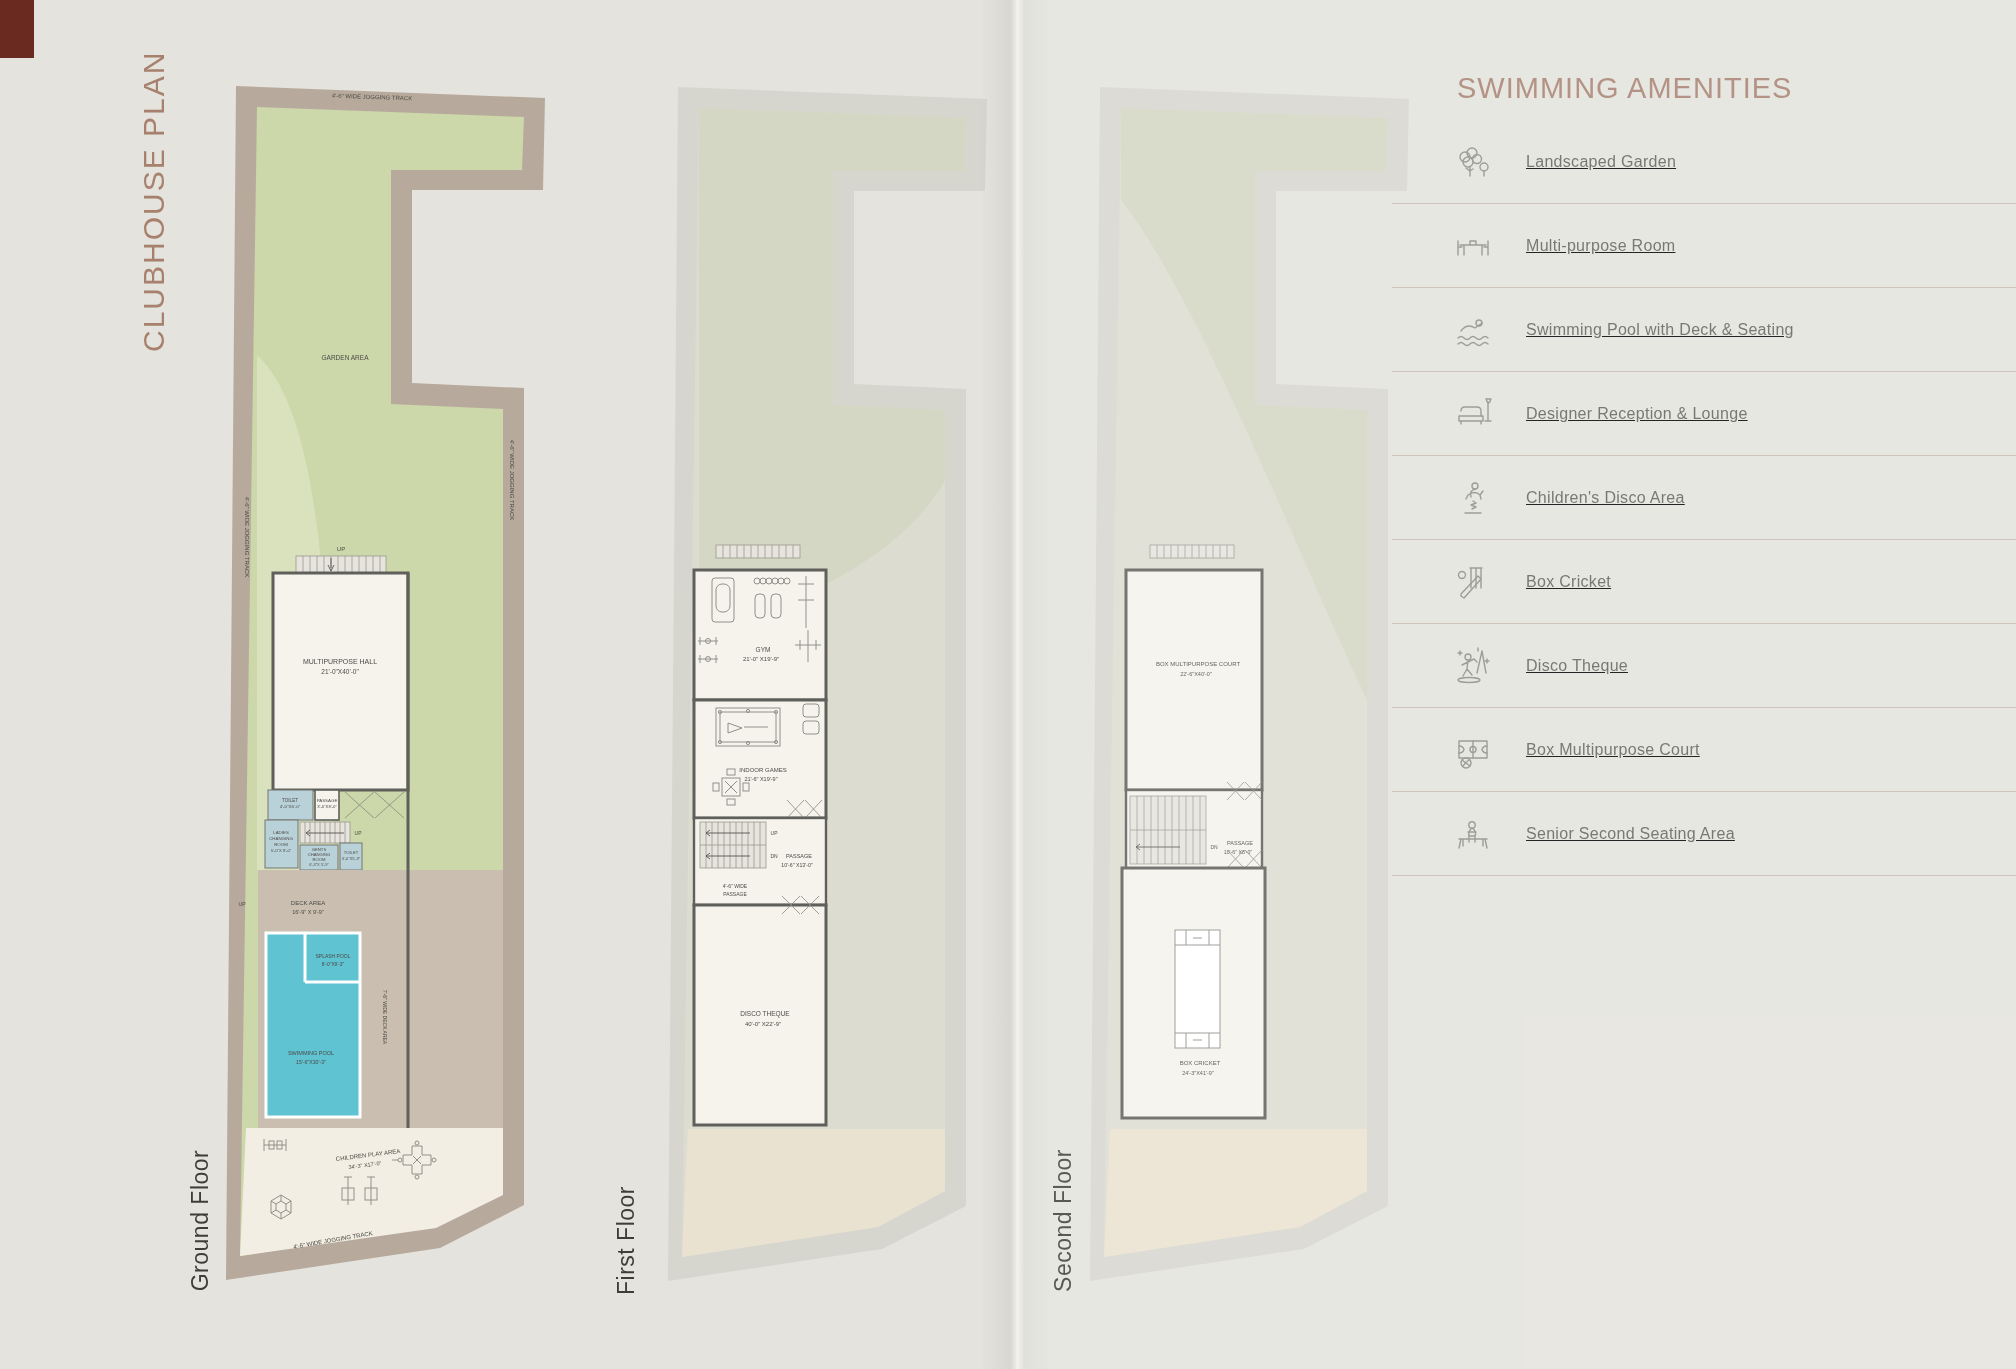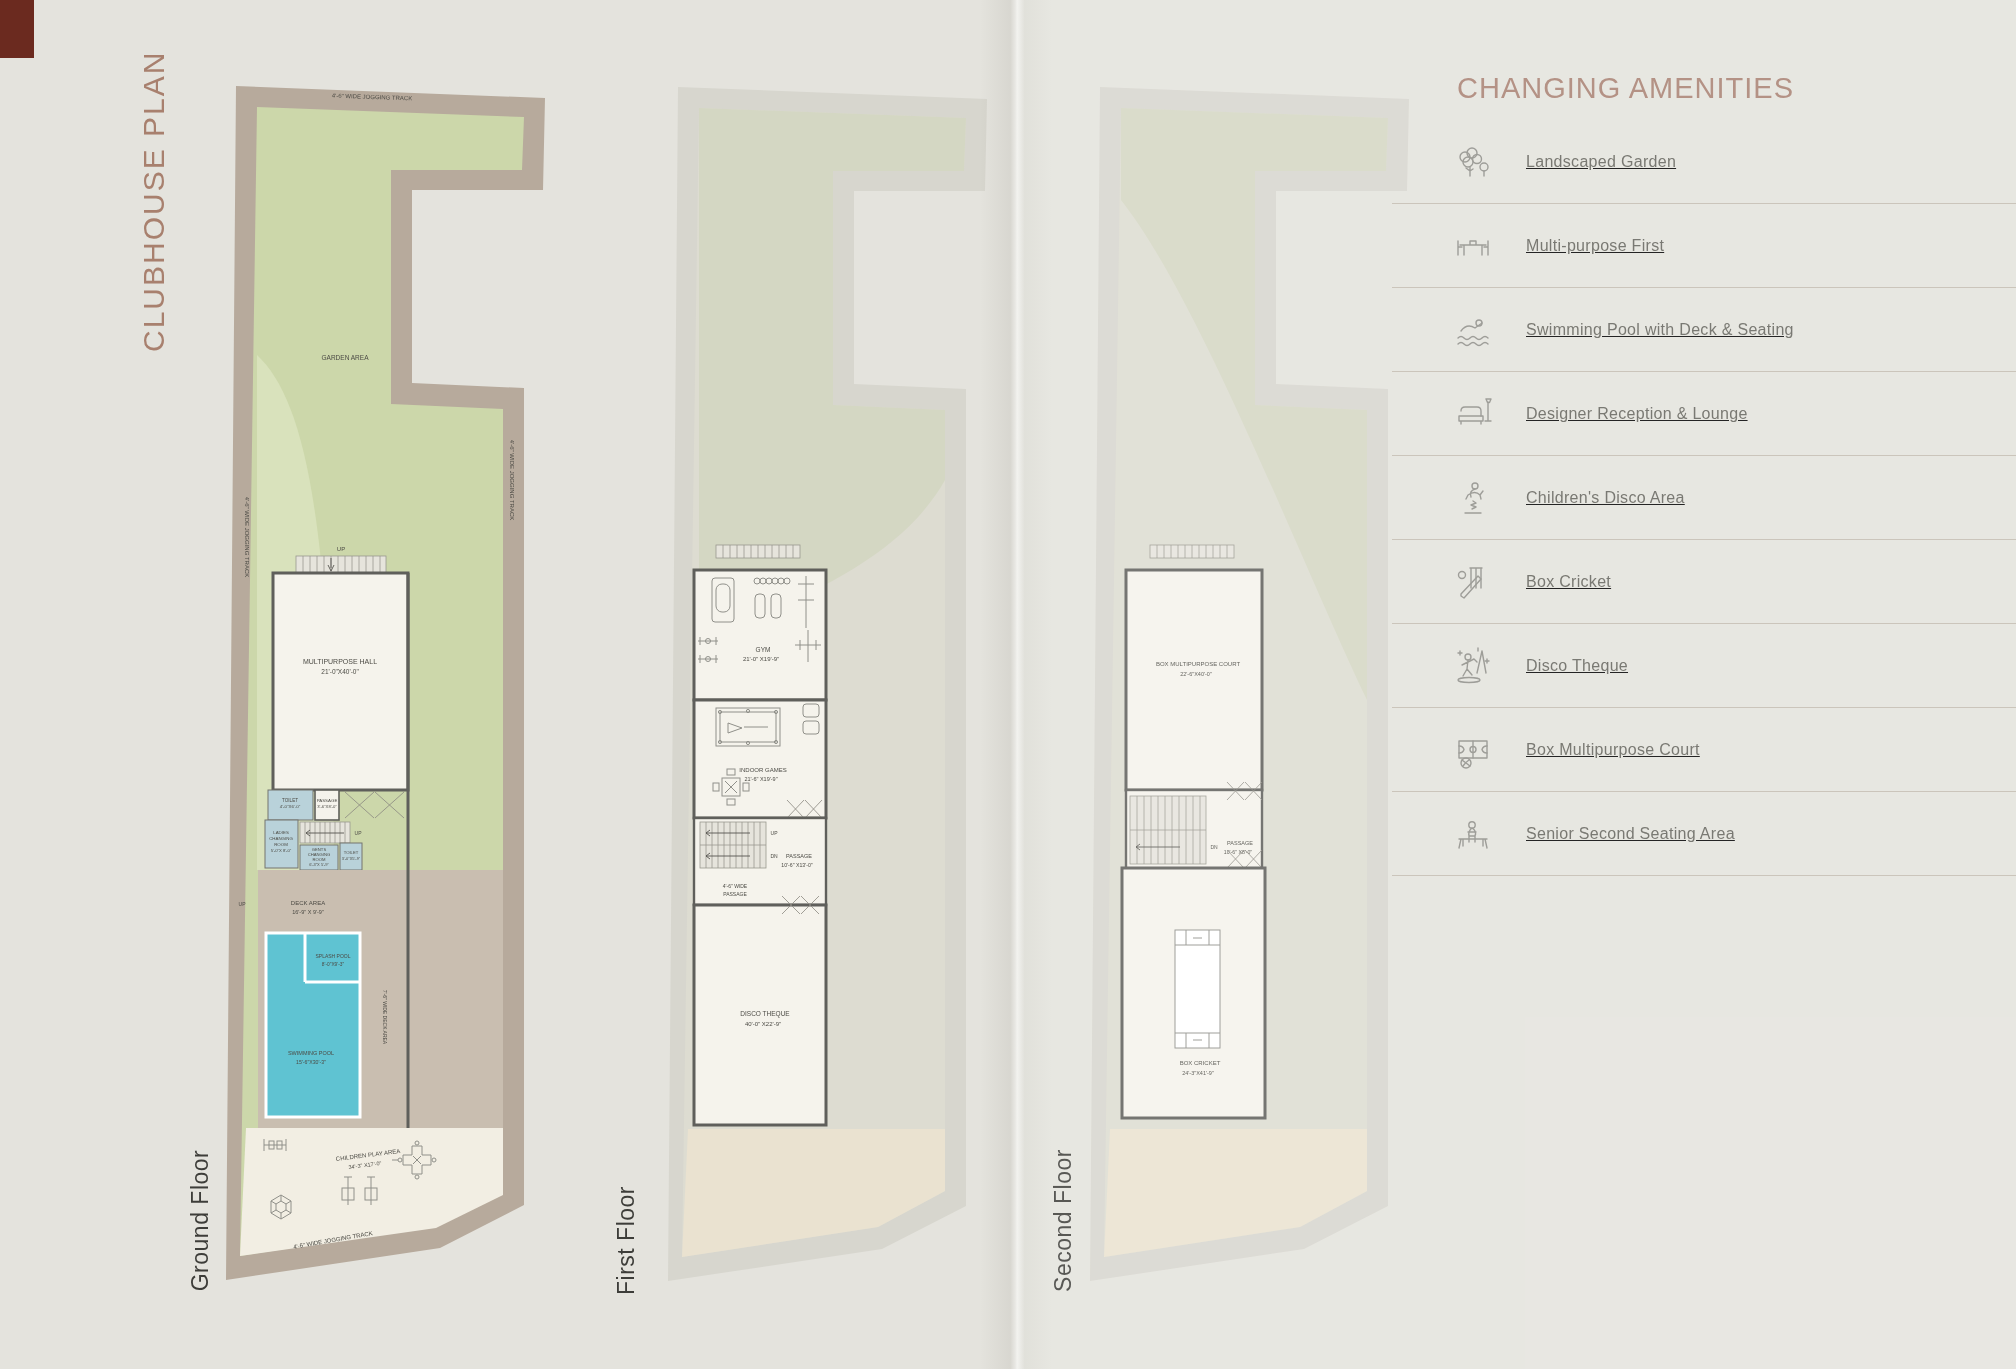--- a/index.html
+++ b/index.html
@@ -262,21 +262,21 @@
       <path d="M1175,945 h45 M1175,1033 h45 M1186,930 v15 M1209,930 v15 M1186,1033 v15 M1209,1033 v15"></path>
       <path d="M1193,938 h9 M1193,1040 h9"></path>
     </g>
     <text class="lbl" font-size="6" x="1200" y="1065">BOX CRICKET</text>
     <text class="l bl lbl" font-size="5.5" x="1198" y="1075">24'-3"X41'-9"</text>
   </svg>
 
   <div class="vtitle floor-label" style="left:983px;top:1207px;width:160px;">Second Floor</div>
 
   <div class="amen">
-    <div class="amen-title">CHANGING AMENITIES</div>
+    <div class="amen-title">SWIMMING AMENITIES</div>
     <div class="rows">
 
       <div class="arow">
         <div class="aicon">
           <svg viewBox="0 0 44 44">
               <circle cx="14" cy="17" r="5"></circle>
               <circle cx="21" cy="13" r="5"></circle>
               <circle cx="26" cy="19" r="4.5"></circle>
               <circle cx="17" cy="22" r="5"></circle>
               <path d="M19,27 v9 M19,31 l-4,-3 M19,31 l3,-2"></path>
@@ -287,21 +287,21 @@
         <div class="albl">Landscaped Garden</div>
       </div>
 
       <div class="arow">
         <div class="aicon">
           <svg viewBox="0 0 44 44">
               <path d="M9,21 h26 M13,21 v10 M31,21 v10 M19,21 v-4 h6 v4"></path>
               <path d="M7,17 v14 M7,23 h4 M37,17 v14 M33,23 h4"></path>
             </svg>
         </div>
-        <div class="albl">Multi-purpose First</div>
+        <div class="albl">Multi-purpose Room</div>
       </div>
 
       <div class="arow">
         <div class="aicon">
           <svg viewBox="0 0 44 44">
               <circle cx="28" cy="15" r="3"></circle>
               <path d="M10,23 q6,-8 14,-3 l7,-5"></path>
               <path d="M7,30 q3,-3 6,0 t6,0 t6,0 t6,0 t6,0"></path>
               <path d="M7,36 q3,-3 6,0 t6,0 t6,0 t6,0 t6,0"></path>
             </svg>

